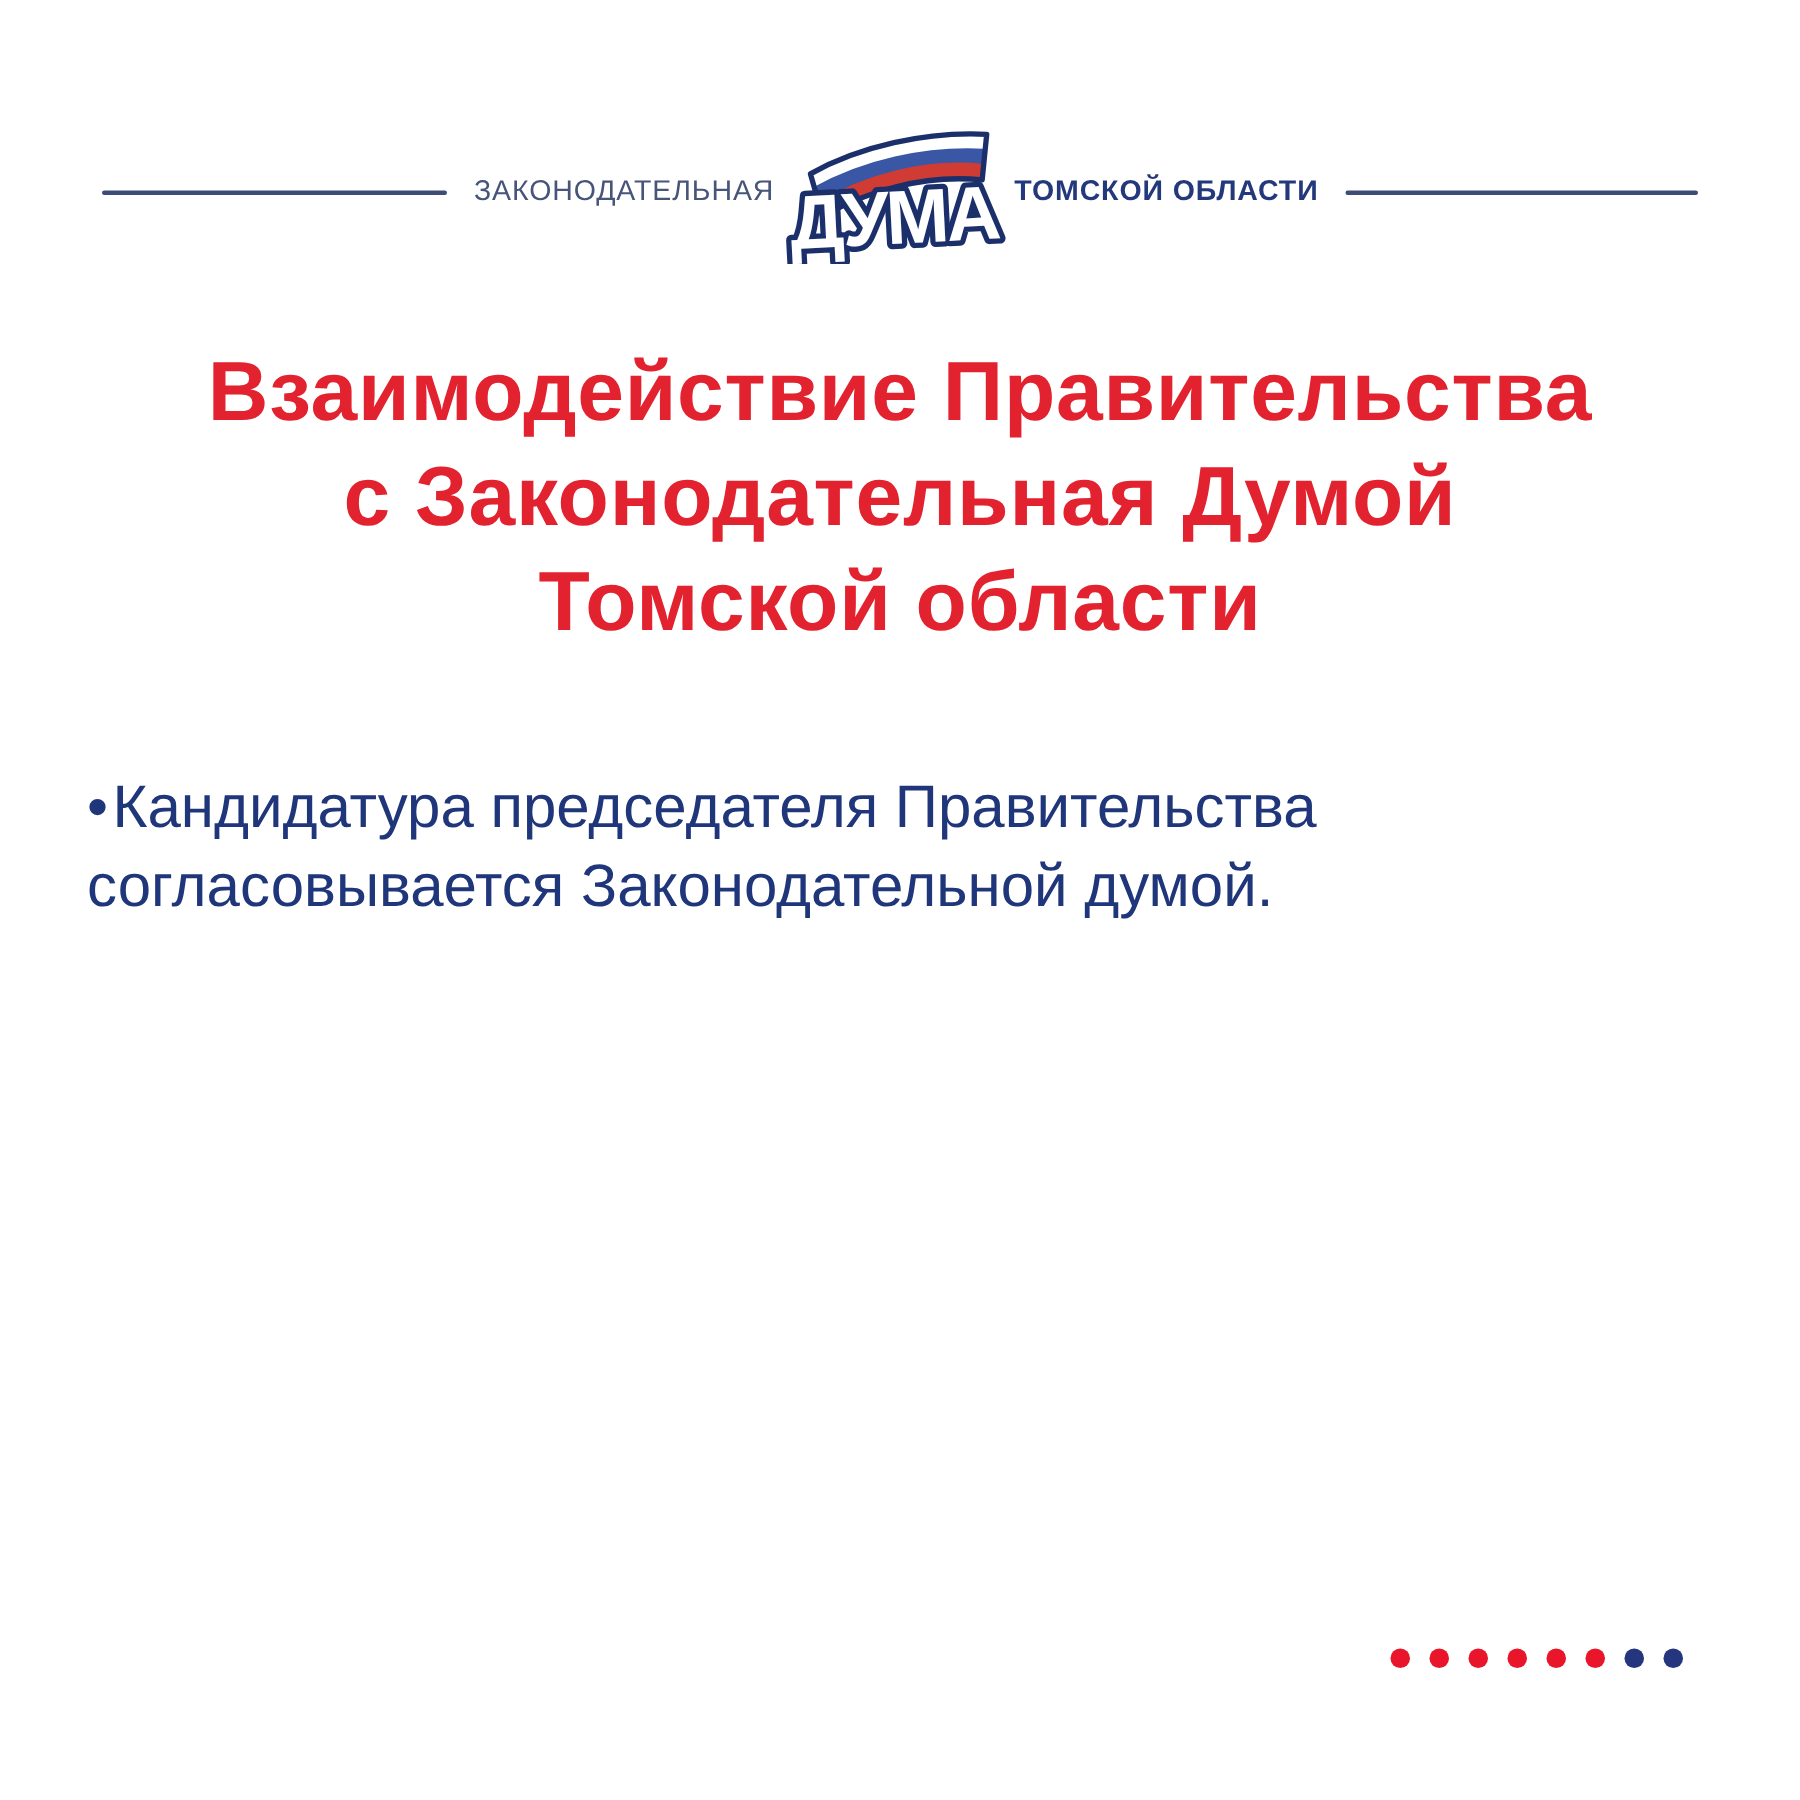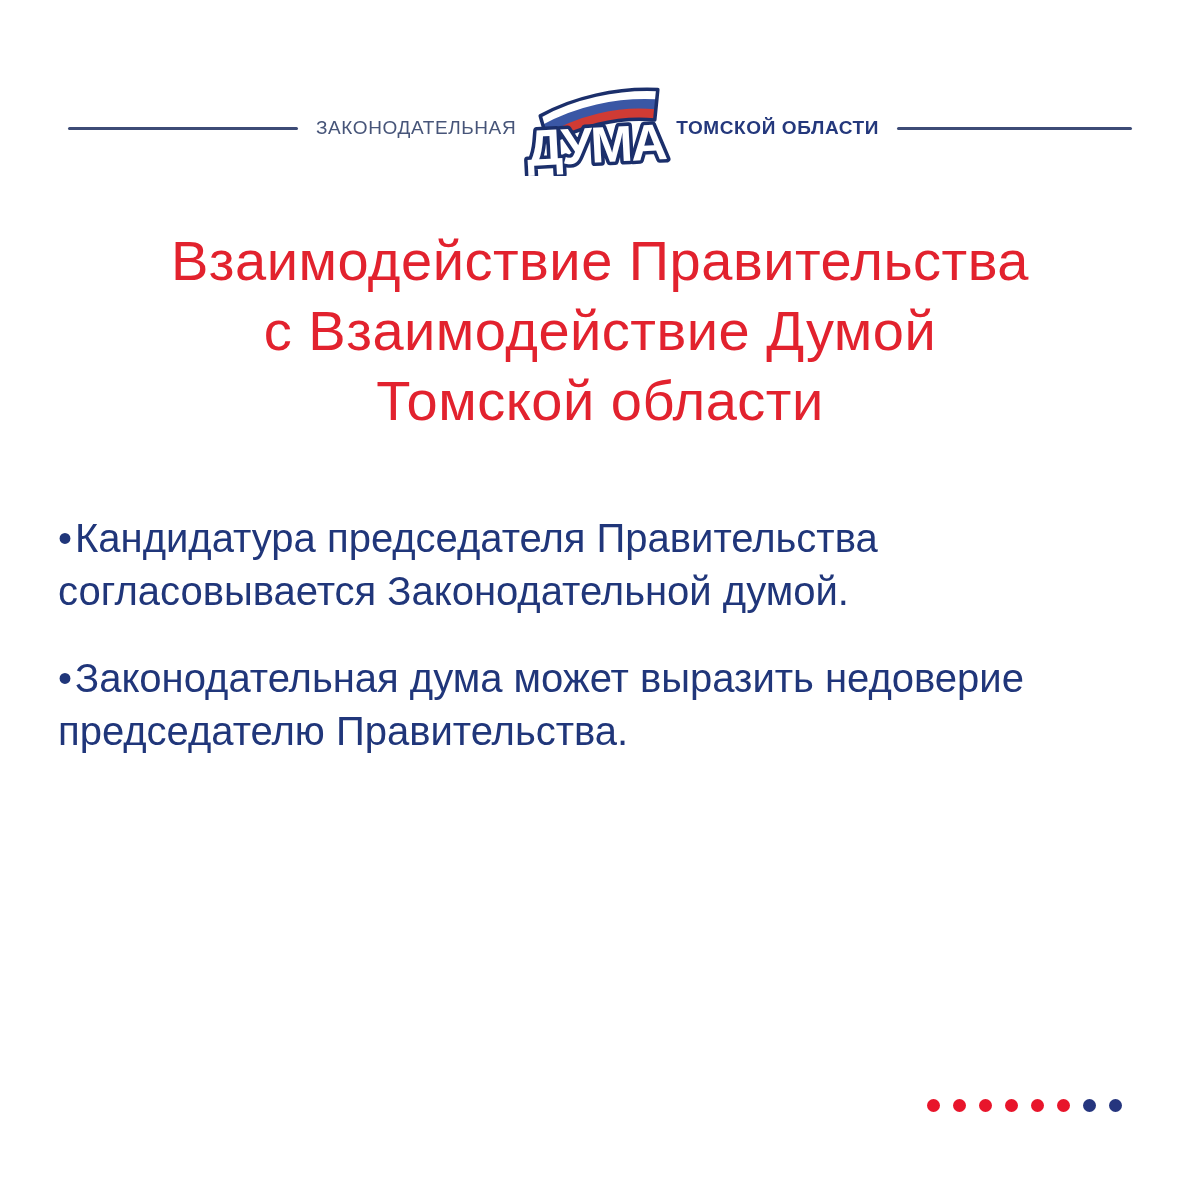--- a/index.html
+++ b/index.html
@@ -62,21 +62,21 @@
     position:relative;
     top:-4px;
   }
 
   
   .title{
     margin-top:46px;
     text-align:center;
     color:var(--title-red);
     font-size:56px;
-    font-weight:400;
+    font-weight:700;
     line-height:70px;
     letter-spacing:0.5px;
   }
   .title-line{display:block;}
 
   
   .bullets{
     margin-top:76px;
     padding:0 60px 0 58px;
     color:var(--body-navy);
@@ -130,27 +130,26 @@
     </g>
     <text x="75" y="88" text-anchor="middle" font-family="Liberation Sans, sans-serif" font-size="50" font-weight="bold" letter-spacing="-2" fill="#ffffff" stroke="var(--logo-outline)" stroke-width="7" paint-order="stroke" stroke-linejoin="round" transform="rotate(-3 75 72)">ДУМА</text>
   </svg>
 
   <span class="header-label label-right">ТОМСКОЙ ОБЛАСТИ</span>
   <div class="header-line line-right"></div>
 </div>
 
 <h1 class="title">
   <span class="title-line">Взаимодействие Правительства</span>
-  <span class="title-line">с Взаимодействие Думой</span>
+  <span class="title-line">с Законодательная Думой</span>
   <span class="title-line">Томской области</span>
 </h1>
 
 <div class="bullets">
   <p class="bullet-item"><span class="bullet-dot">•</span><span>Кандидатура председателя Правительства согласовывается Законодательной думой.</span></p>
-  <p class="bullet-item"><span class="bullet-dot">•</span><span>Законодательная дума может выразить недоверие председателю Правительства.</span></p>
 </div>
 
 <div class="pagination">
     <span class="dot dot-red"></span>
     <span class="dot dot-red"></span>
     <span class="dot dot-red"></span>
     <span class="dot dot-red"></span>
     <span class="dot dot-red"></span>
     <span class="dot dot-red"></span>
     <span class="dot dot-navy"></span>

